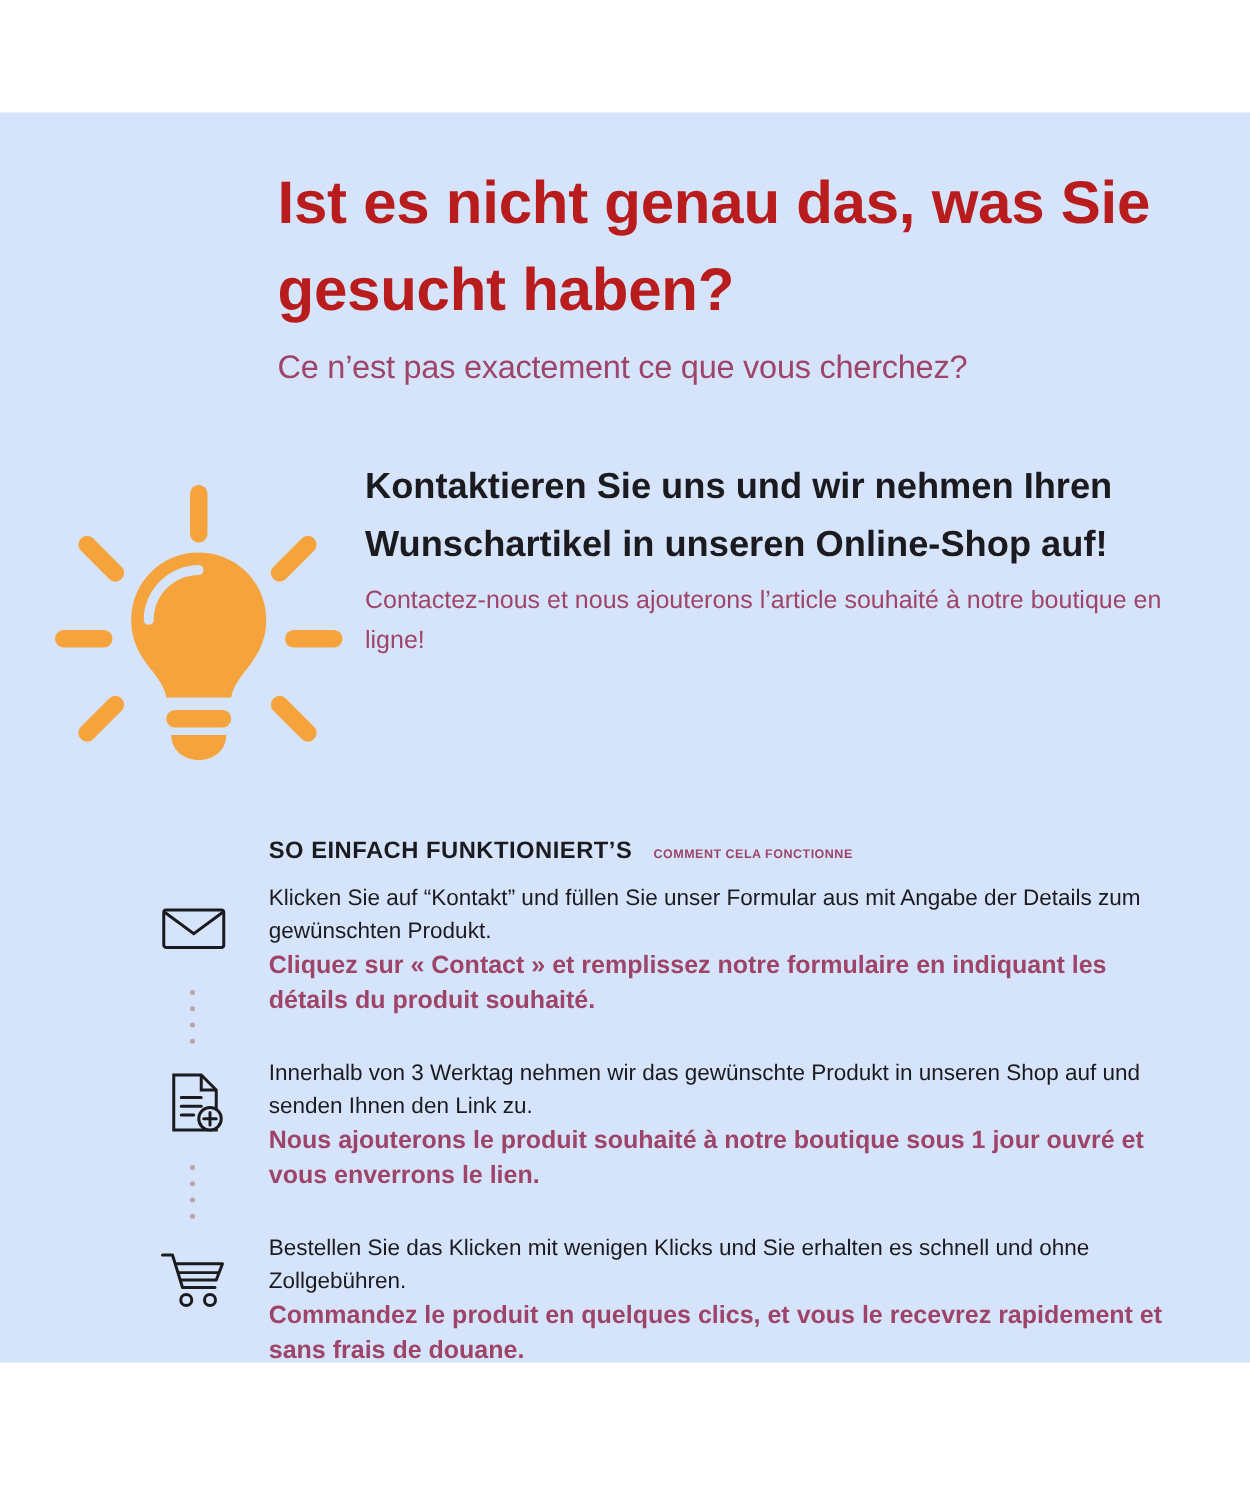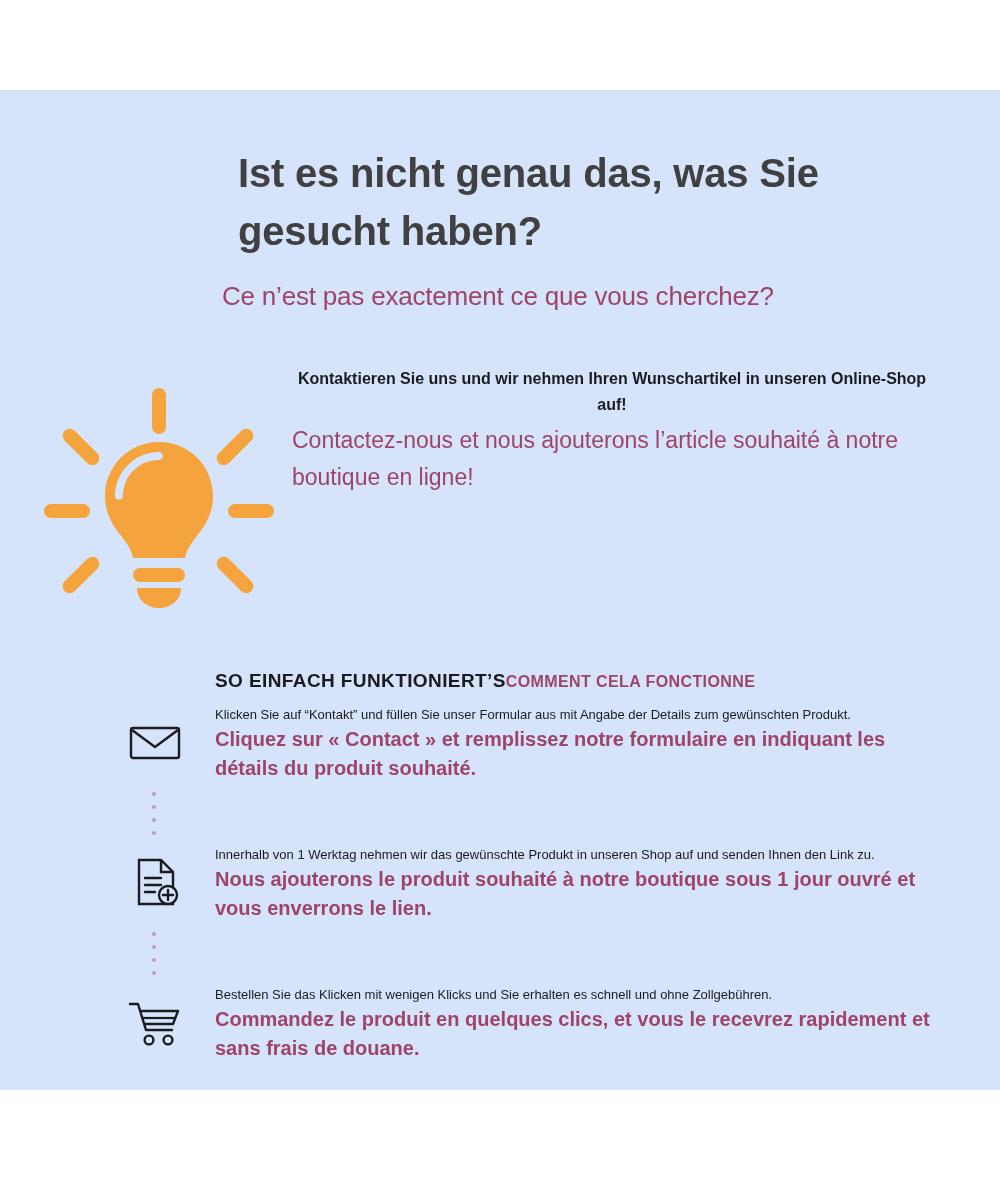--- a/index.html
+++ b/index.html
@@ -24,26 +24,26 @@
   }
 
   
   .headline-block {
     position: absolute;
     left: 222px;
     top: 38px;
     width: 720px;
   }
   .headline-de {
-    font-size: 40px;
-    font-weight: bold;
-    color: #404040;
+    font-size: 48px;
+    font-weight: bold;
+    color: #b91c1c;
     line-height: 1.45;
     letter-spacing: -0.2px;
-    margin: 16px;
+    margin: 0;
   }
   .headline-fr {
     font-size: 26px;
     font-weight: normal;
     color: #9d4468;
     line-height: 1.55;
     letter-spacing: -0.2px;
     margin: 6px 0 0 0;
   }
 
@@ -63,29 +63,28 @@
     height: 240px;
   }
   .intro-text {
     position: absolute;
     left: 292px;
     top: 0;
     width: 640px;
   }
   .intro-de {
     margin: 0;
-    font-size: 16px;
+    font-size: 29px;
     font-weight: bold;
     color: #1b1b1f;
     line-height: 1.62;
-    text-align: center;
   }
   .intro-fr {
     margin: 4px 0 0 0;
-    font-size: 23px;
+    font-size: 20px;
     font-weight: normal;
     color: #9d4468;
     line-height: 1.62;
   }
 
   
   .steps {
     position: absolute;
     left: 0;
     top: 580px;
@@ -97,25 +96,25 @@
     top: 0;
     white-space: nowrap;
   }
   .steps-head .de {
     font-size: 19px;
     font-weight: bold;
     color: #1b1b1f;
     letter-spacing: 0.4px;
   }
   .steps-head .fr {
-    font-size: 16px;
+    font-size: 10px;
     font-weight: bold;
     color: #9d4468;
     letter-spacing: 0.4px;
-    margin-left: 0;
+    margin-left: 17px;
   }
 
   .step {
     position: absolute;
     left: 0;
     width: 1000px;
   }
   .step-1 { top: 36px; }
   .step-2 { top: 176px; }
   .step-3 { top: 316px; }
@@ -129,21 +128,21 @@
     color: #1b1b1f;
   }
   .step-text {
     position: absolute;
     left: 215px;
     top: 0;
     width: 720px;
   }
   .step-de {
     margin: 0;
-    font-size: 13px;
+    font-size: 18px;
     color: #1b1b1f;
     line-height: 1.42;
   }
   .step-fr {
     margin: 1px 0 0 0;
     font-size: 20px;
     font-weight: bold;
     color: #9d4468;
     line-height: 1.42;
   }
@@ -229,21 +228,21 @@
       <div class="step-icon">
         <svg viewBox="0 0 56 56" width="56" height="56" aria-hidden="true">
           <path d="M12 6h22l12 12v32H12z" fill="none" stroke="#1b1b1f" stroke-width="2.4"></path>
           <path d="M34 6v12h12" fill="none" stroke="#1b1b1f" stroke-width="2.4"></path>
           <path d="M18 24h16M18 31h16M18 38h10" stroke="#1b1b1f" stroke-width="2.4" stroke-linecap="round"></path>
           <circle cx="41" cy="41" r="9" fill="#d6e4fb" stroke="#1b1b1f" stroke-width="2.4"></circle>
           <path d="M41 36v10M36 41h10" stroke="#1b1b1f" stroke-width="2.4" stroke-linecap="round"></path>
         </svg>
       </div>
       <div class="step-text">
-        <p class="step-de">Innerhalb von 1 Werktag nehmen wir das gewünschte Produkt in unseren Shop auf und senden Ihnen den Link zu.</p>
+        <p class="step-de">Innerhalb von 3 Werktag nehmen wir das gewünschte Produkt in unseren Shop auf und senden Ihnen den Link zu.</p>
         <p class="step-fr">Nous ajouterons le produit souhaité à notre boutique sous 1 jour ouvré et vous enverrons le lien.</p>
       </div>
     </div>
 
     <div class="dots dots-2">
       <div class="dot"></div>
         <div class="dot"></div>
         <div class="dot"></div>
         <div class="dot"></div>
     </div>

